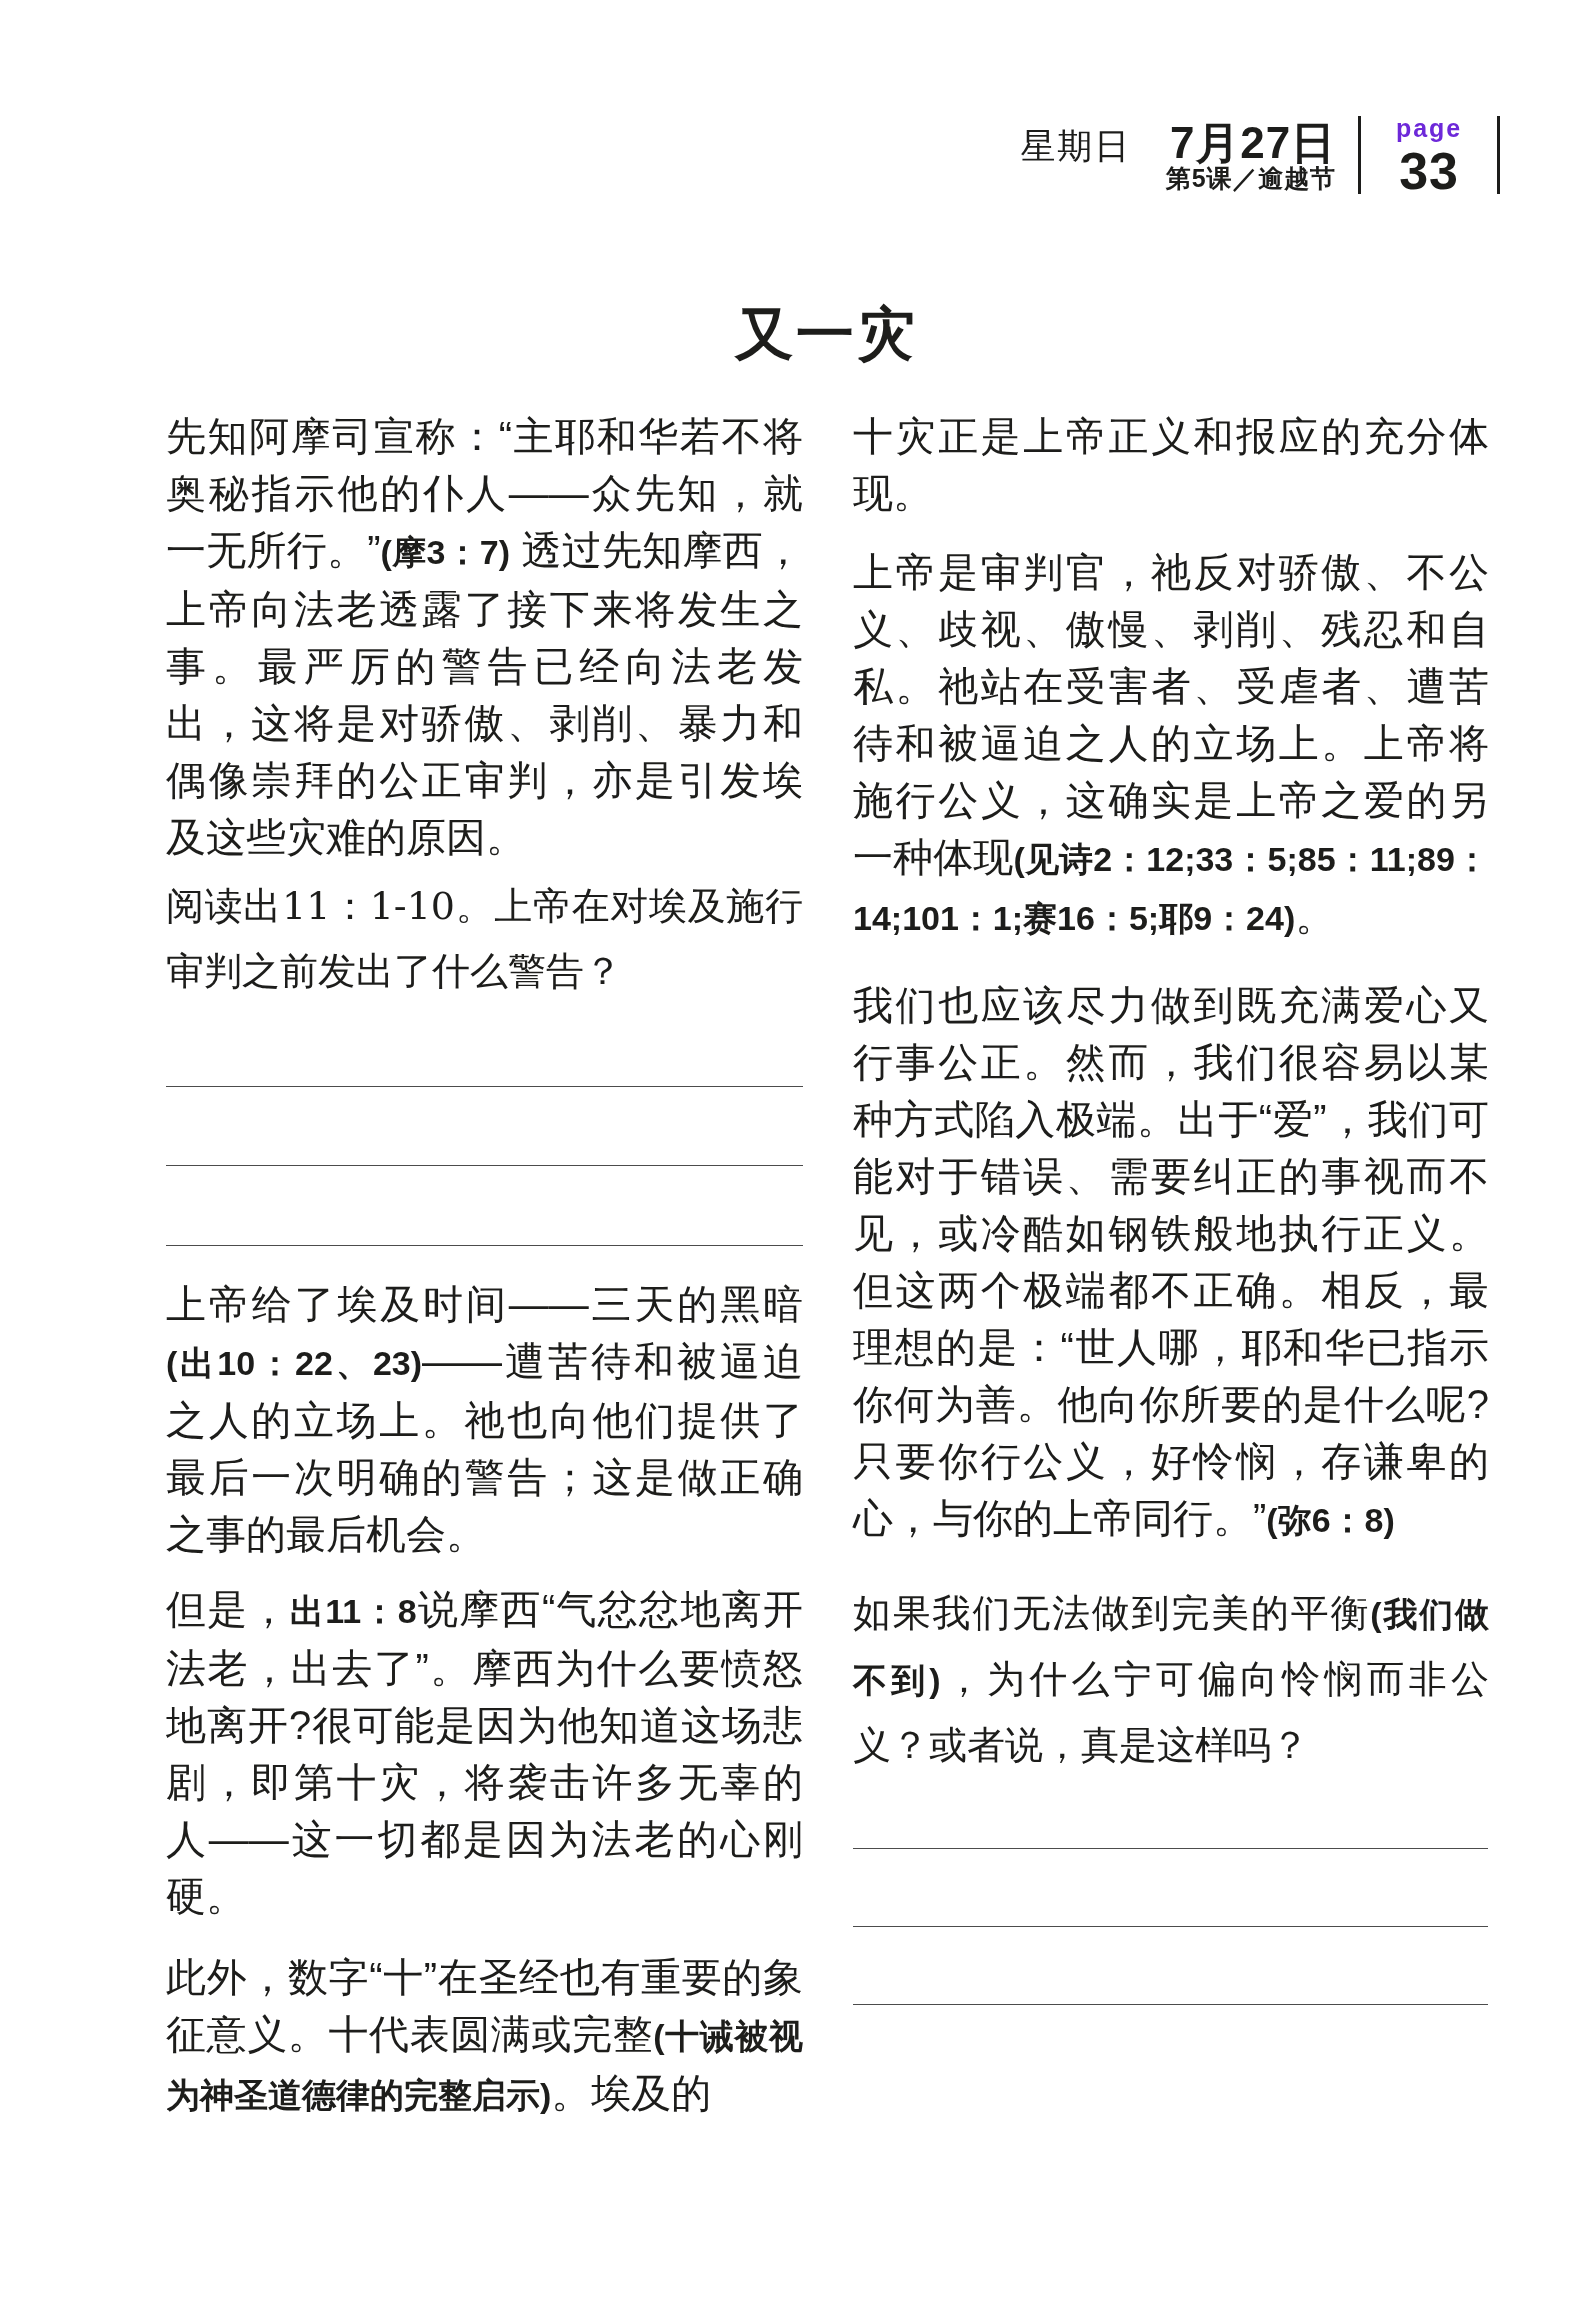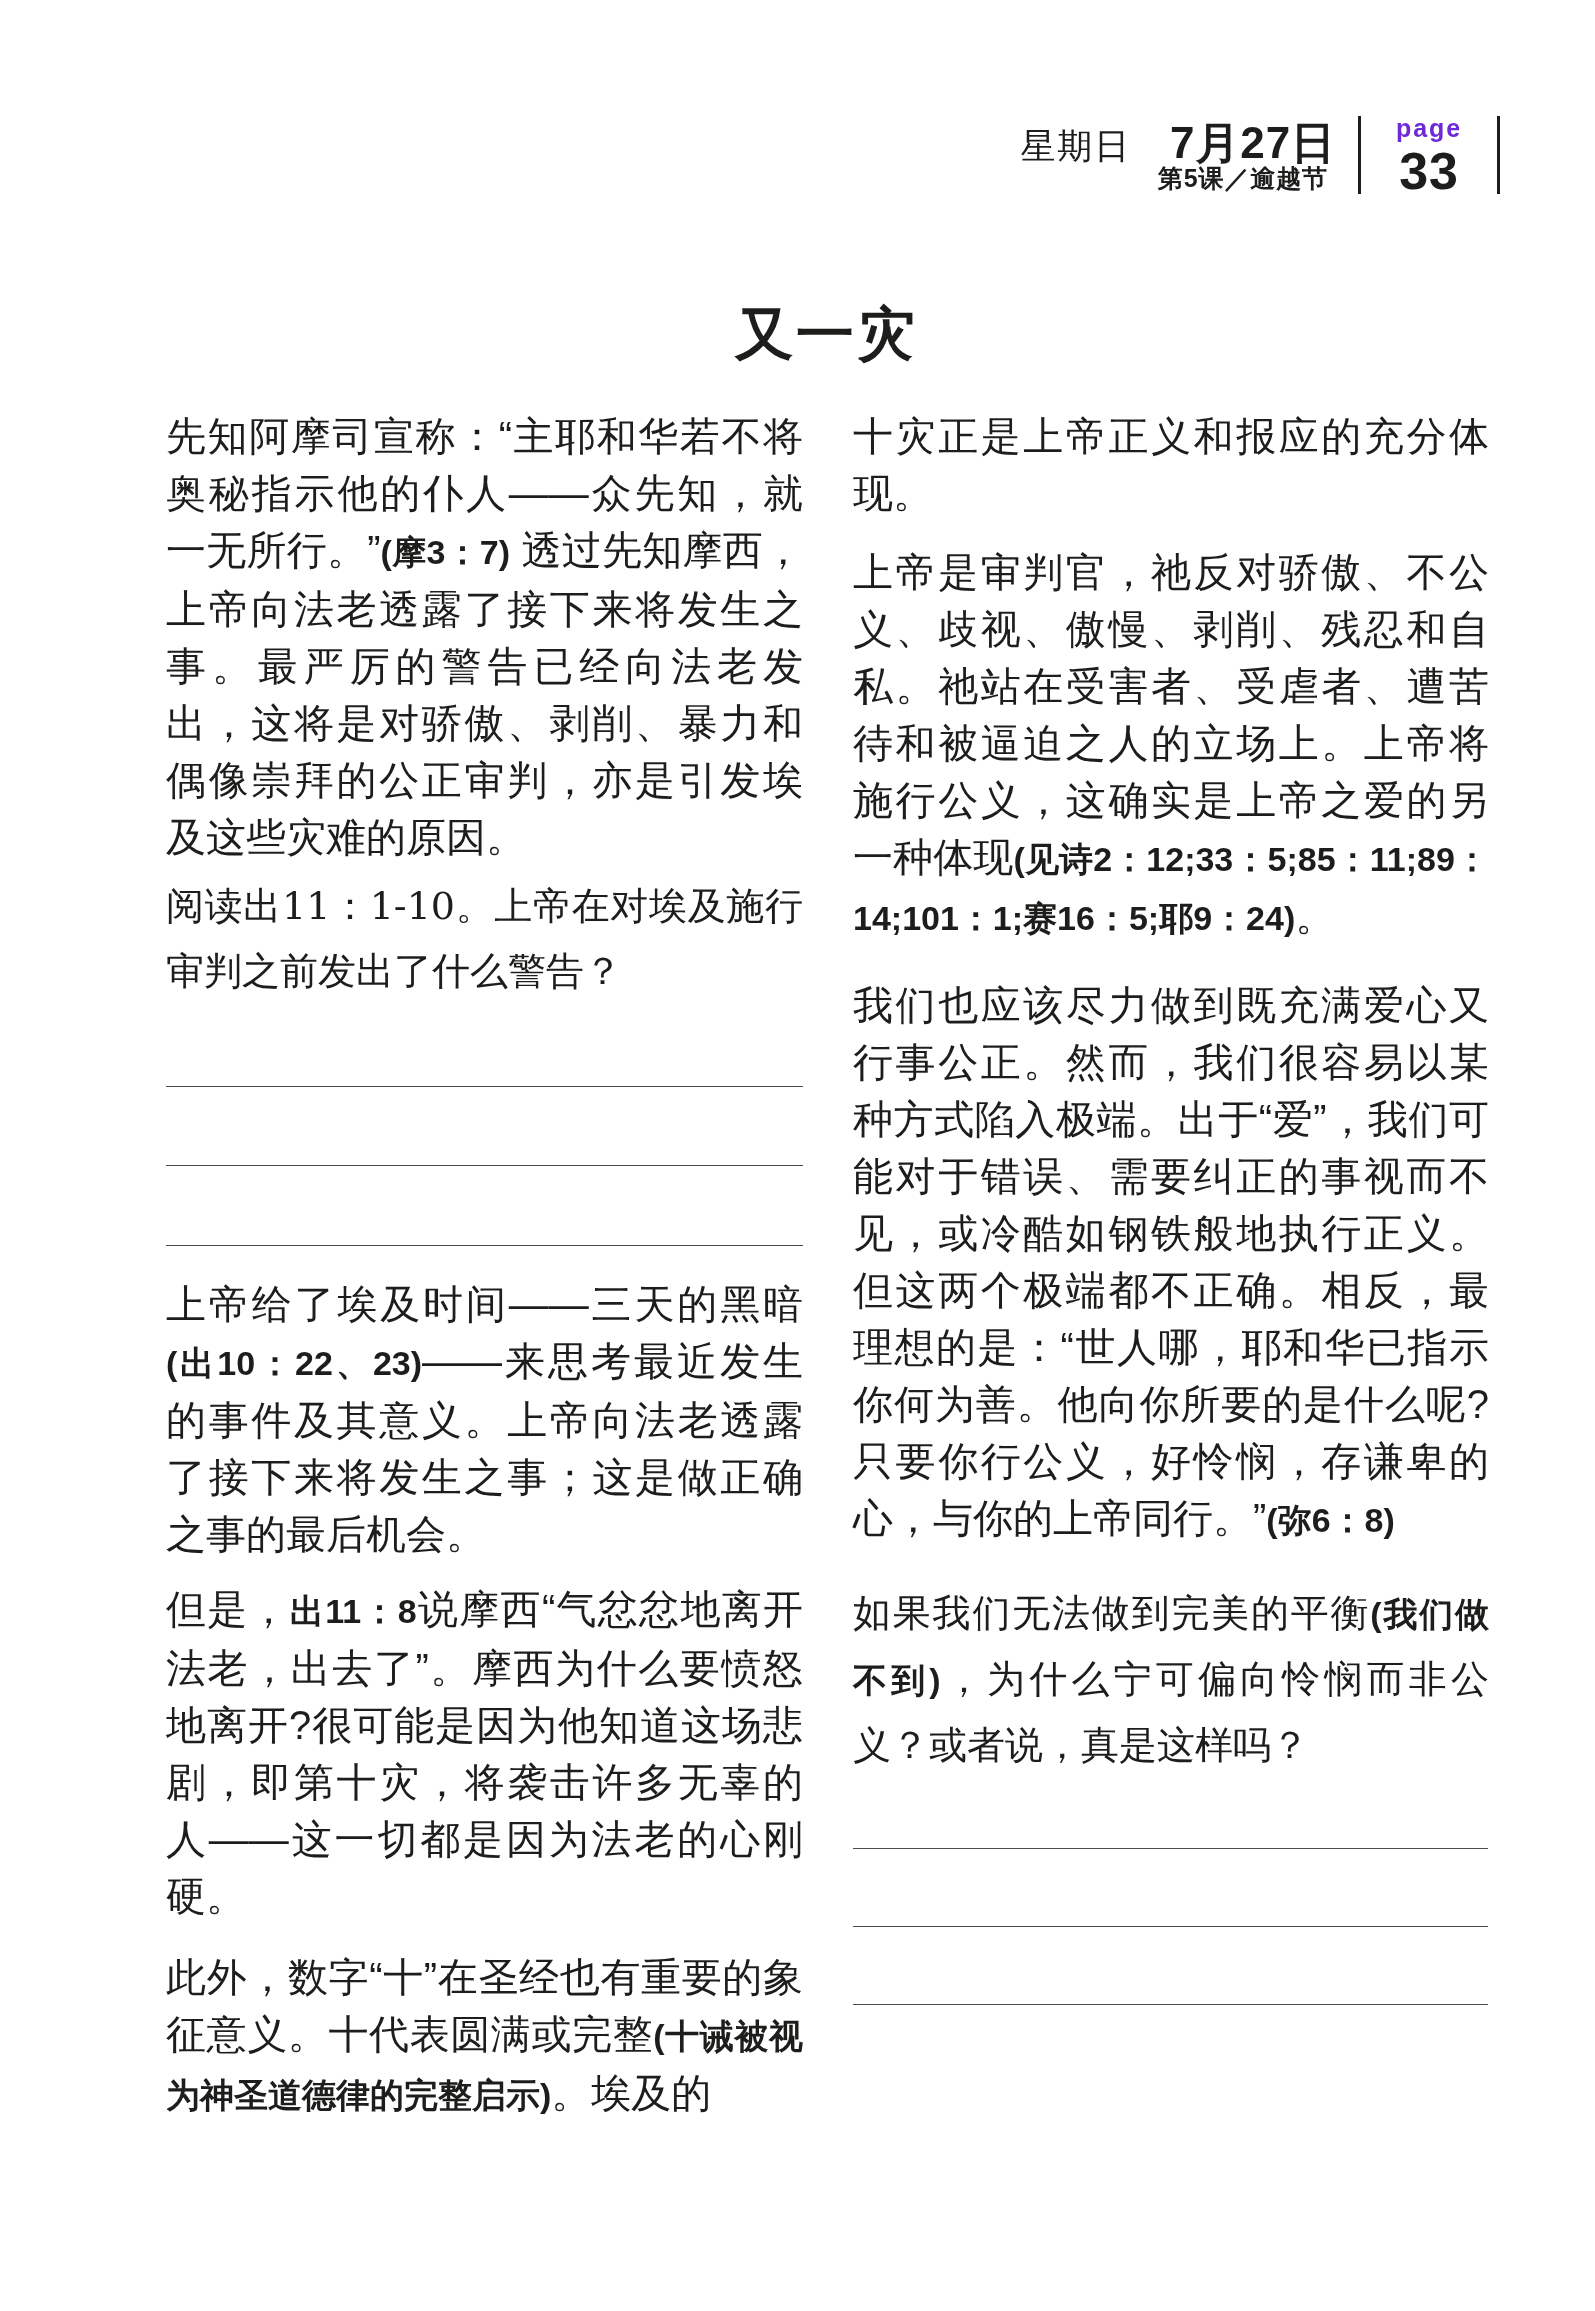--- a/index.html
+++ b/index.html
@@ -67,42 +67,42 @@
 </style>
 </head>
 <body>
 
 <div class="page">
 
   <div class="abs hdr-line1" style="right:260px;top:114px;">
     <span class="hdr-weekday">星期日</span>
     <span class="hdr-date">7月27日</span>
   </div>
-  <div class="abs hdr-lesson" style="right:268px;top:162px;text-align:center;">第5课／逾越节</div>
+  <div class="abs hdr-lesson" style="right:260px;top:162px;text-align:center;">第5课／逾越节</div>
 
   <div class="abs hdr-divider" style="left:1358px;top:116px;height:78px;"></div>
 
   <div class="abs pagebox" style="left:1360px;top:116px;">
     <div class="page-word">page</div>
     <div class="page-num">33</div>
   </div>
 
   <div class="abs hdr-divider" style="left:1497px;top:116px;height:78px;"></div>
 
   <h1 class="abs title" style="left:166px;top:305px;width:1321px;">又一灾</h1>
 
   <p class="abs body" style="left:166px;top:408px;width:637px;"><span>先知阿摩司宣称：“主耶和华若不将奥秘指示他的仆人——众先知，就一无所行。”</span><span class="ref">(摩3：7)</span><span> 透过先知摩西，上帝向法老透露了接下来将发生之事。最严厉的警告已经向法老发出，这将是对骄傲、剥削、暴力和偶像崇拜的公正审判，亦是引发埃及这些灾难的原因。</span></p>
 
   <p class="abs kai" style="left:166px;top:874px;width:637px;">阅读出11：1-10。上帝在对埃及施行审判之前发出了什么警告？</p>
 
   <div class="rule" style="left:166px;top:1086px;width:637px;border-bottom-width:1.4px;"></div>
   <div class="rule" style="left:166px;top:1165px;width:637px;border-bottom-width:1.4px;"></div>
   <div class="rule" style="left:166px;top:1245px;width:637px;border-bottom-width:1.4px;"></div>
 
-  <p class="abs body" style="left:166px;top:1276px;width:637px;"><span>上帝给了埃及时间——三天的黑暗</span><span class="ref">(出10：22、23)</span><span>——来思考最近发生的事件及其意义。上帝向法老透露了接下来将发生之事；这是做正确之事的最后机会。</span></p>
+  <p class="abs body" style="left:166px;top:1276px;width:637px;"><span>上帝给了埃及时间——三天的黑暗</span><span class="ref">(出10：22、23)</span><span>——遭苦待和被逼迫之人的立场上。祂也向他们提供了最后一次明确的警告；这是做正确之事的最后机会。</span></p>
 
   <p class="abs body" style="left:166px;top:1581px;width:637px;"><span>但是，</span><span class="ref">出11：8</span><span>说摩西“气忿忿地离开法老，出去了”。摩西为什么要愤怒地离开?很可能是因为他知道这场悲剧，即第十灾，将袭击许多无辜的人——这一切都是因为法老的心刚硬。</span></p>
 
   <p class="abs body" style="left:853px;top:408px;width:636px;">十灾正是上帝正义和报应的充分体现。</p>
 
   <p class="abs body" style="left:166px;top:1949px;width:637px;"><span>此外，数字“十”在圣经也有重要的象征意义。十代表圆满或完整</span><span class="ref">(十诫被视为神圣道德律的完整启示)</span><span>。埃及的</span></p>
 
   <p class="abs body" style="left:853px;top:544px;width:636px;"><span>上帝是审判官，祂反对骄傲、不公义、歧视、傲慢、剥削、残忍和自私。祂站在受害者、受虐者、遭苦待和被逼迫之人的立场上。上帝将施行公义，这确实是上帝之爱的另一种体现</span><span class="ref">(见诗2：12;33：5;85：11;89：14;101：1;赛16：5;耶9：24)</span><span>。</span></p>
 
   <p class="abs body" style="left:853px;top:977px;width:636px;"><span>我们也应该尽力做到既充满爱心又行事公正。然而，我们很容易以某种方式陷入极端。出于“爱”，我们可能对于错误、需要纠正的事视而不见，或冷酷如钢铁般地执行正义。但这两个极端都不正确。相反，最理想的是：“世人哪，耶和华已指示你何为善。他向你所要的是什么呢?只要你行公义，好怜悯，存谦卑的心，与你的上帝同行。”</span><span class="ref">(弥6：8)</span></p>

